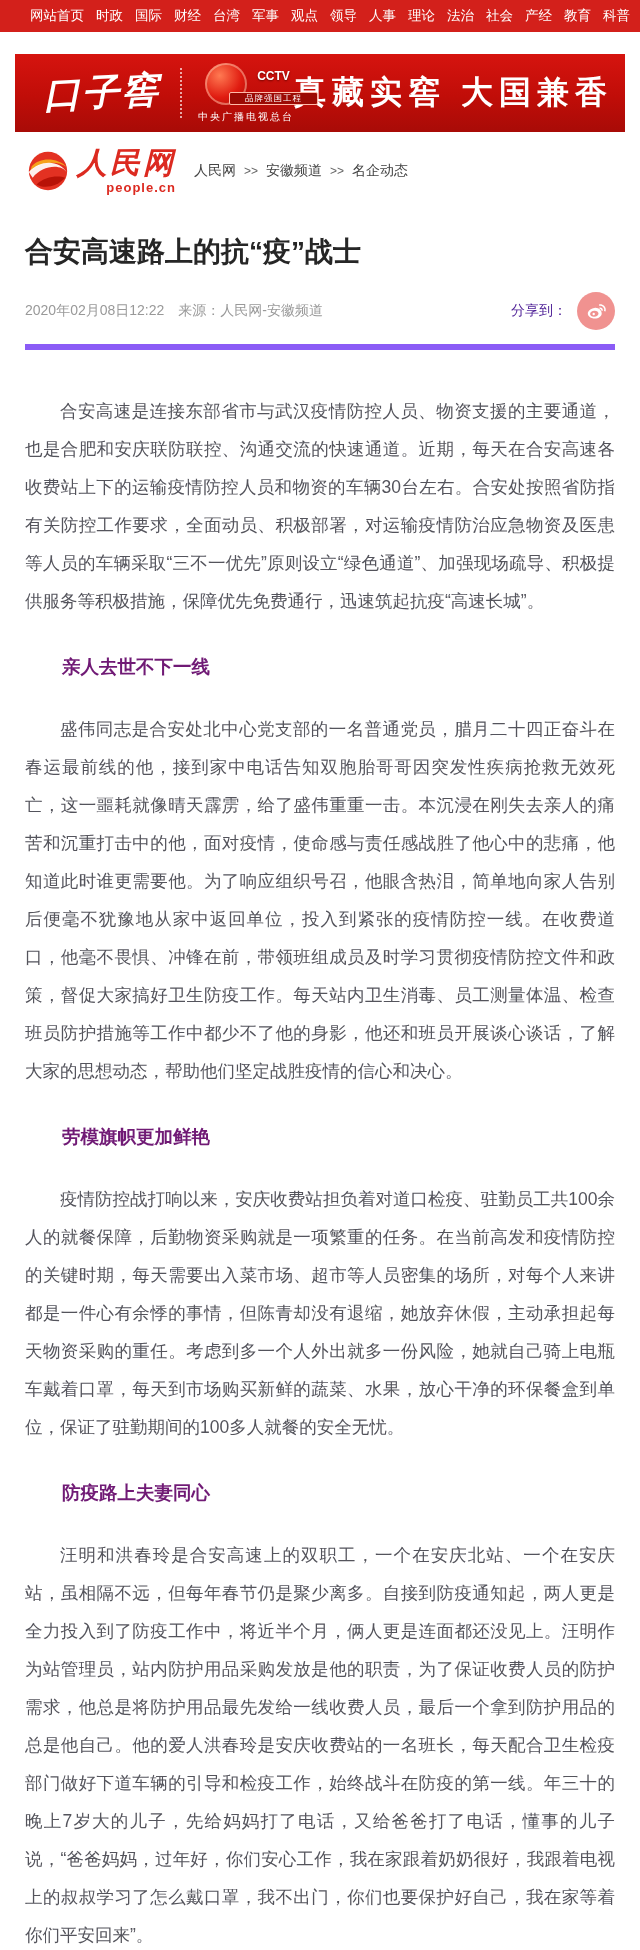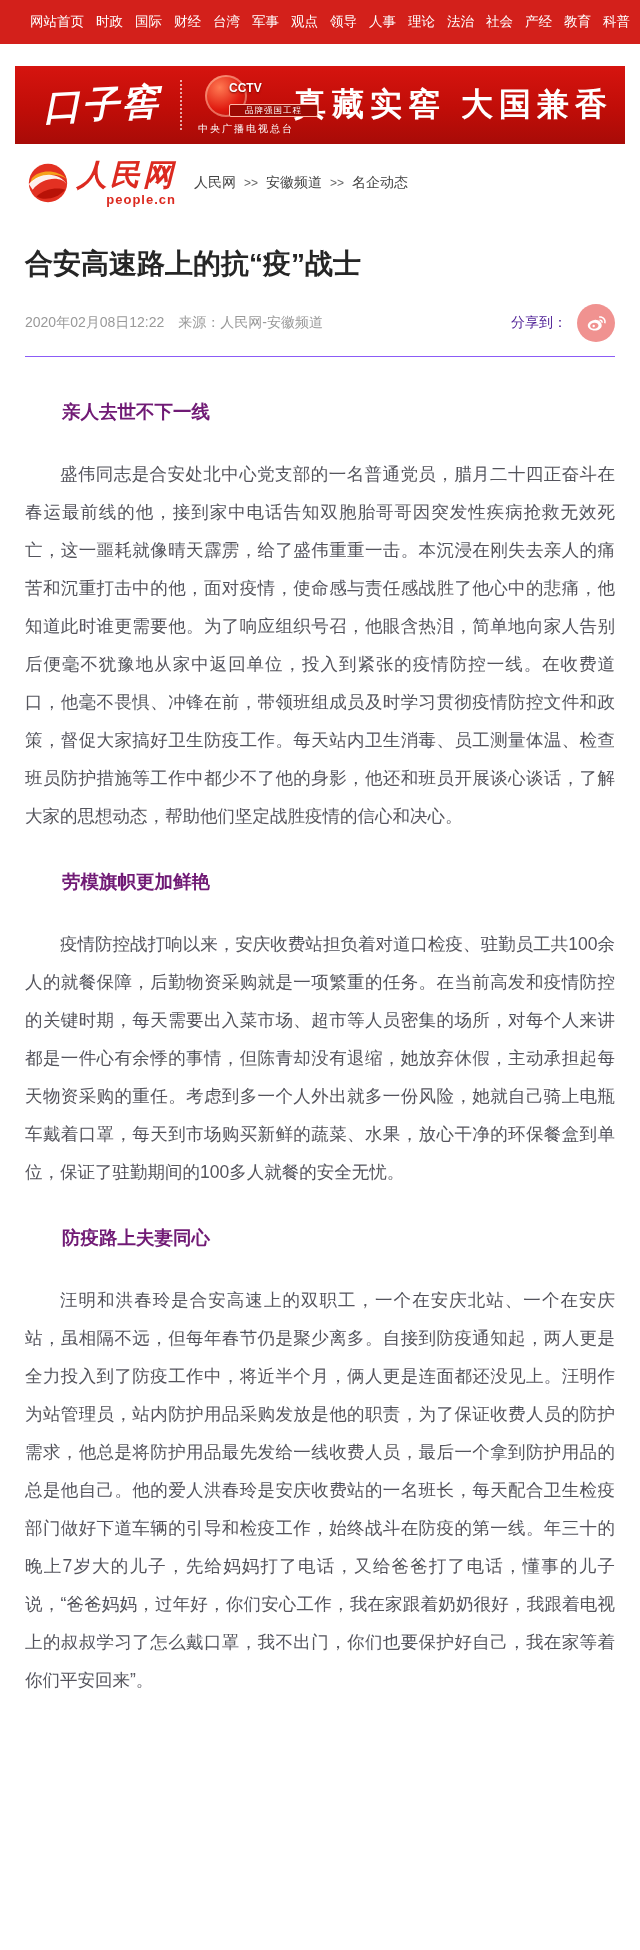--- a/index.html
+++ b/index.html
@@ -1,55 +1,55 @@
 <!DOCTYPE html>
 <html><head>
 <meta charset="utf-8">
 <style>
   html,body{margin:0;padding:0;background:#fff;}
   body{width:640px;font-family:"Liberation Sans","DejaVu Sans",sans-serif;color:#333;overflow-x:hidden;}
 
   
-  .top-nav{background:#d3201b;height:44px;display:flex;align-items:center;
+  .top-nav{background:#d3201b;height:32px;display:flex;align-items:center;
     padding:0 0 0 30px;overflow:hidden;white-space:nowrap;}
   .nav-link{color:#fff;font-size:13.5px;margin-right:12px;text-decoration:none;flex:none;}
 
   
   .banner{margin:22px 15px 0;height:78px;background:linear-gradient(180deg,#d6140f 0%,#c00d08 55%,#a80b07 100%);
     display:flex;align-items:center;padding:0 22px 0 28px;box-sizing:border-box;}
   .banner-brand{color:#fff;font-size:37px;font-weight:900;font-style:italic;
     font-family:"Liberation Serif","DejaVu Serif",serif;transform:rotate(-3deg);letter-spacing:2px;white-space:nowrap;}
   .banner-divider{border-left:2px dotted rgba(255,255,255,.65);height:50px;margin:0 16px 0 20px;}
   .cctv-block{display:flex;flex-direction:column;align-items:center;flex:none;}
   .cctv-emblem{position:relative;width:86px;height:44px;}
   .cctv-circle{position:absolute;left:2px;top:0;width:42px;height:42px;border-radius:50%;
     background:radial-gradient(circle at 35% 30%,#ff7a52,#e01b10 55%,#a50a04);
     box-shadow:inset 0 0 0 2px rgba(255,214,190,.45);}
-  .cctv-texts{position:absolute;left:26px;top:7px;display:flex;flex-direction:column;align-items:flex-start;}
+  .cctv-texts{position:absolute;left:26px;top:7px;display:flex;flex-direction:column;align-items:center;}
   .cctv-label{color:#fff;font-weight:bold;font-size:12px;line-height:12px;text-shadow:0 1px 2px #700400;}
   .cctv-program{margin-top:10px;font-size:8.5px;color:#fff;background:#9c0a04;border:1px solid #ffb9a8;
     border-radius:2px;padding:0 15px;line-height:11px;letter-spacing:1px;white-space:nowrap;}
   .cctv-org{font-size:10px;color:#fff;letter-spacing:2px;margin-top:3px;white-space:nowrap;}
   .banner-slogan{color:#fff;font-size:32px;font-weight:bold;letter-spacing:6px;margin-left:auto;white-space:nowrap;}
 
   
   .site-header{display:flex;align-items:center;padding:16px 25px 8px;text-align:right;}
   .logo{display:flex;align-items:center;gap:6px;flex:none;}
   .logo-texts{display:flex;flex-direction:column;line-height:1;}
   .logo-cn{color:#dc2a20;font-size:30px;font-weight:900;font-family:"Liberation Serif","DejaVu Serif",serif;
     letter-spacing:3px;font-style:italic;}
   .logo-en{color:#dc2a20;font-size:13px;font-weight:bold;margin-top:3px;letter-spacing:1px;}
   .breadcrumb{margin-left:18px;font-size:14px;color:#444;display:flex;align-items:center;gap:8px;white-space:nowrap;}
   .crumb-link{color:#444;text-decoration:none;cursor:pointer;}
   .crumb-sep{color:#666;font-size:12px;}
 
   
   .article-title{margin:32px 25px 0;font-size:28px;font-weight:bold;color:#262626;line-height:1.3;}
   .article-meta{display:flex;align-items:center;margin:22px 25px 0;padding-bottom:14px;
-    border-bottom:1px solid #8b5cf6;font-size:14px;color:#999;}
+    border-bottom:6px solid #8b5cf6;font-size:14px;color:#999;}
   .meta-date{flex:none;}
   .meta-source{margin-left:14px;flex:none;}
   .share{margin-left:auto;display:flex;align-items:center;gap:10px;}
   .share-label{color:#4c1d95;font-size:14px;}
   .weibo-btn{width:38px;height:38px;border-radius:50%;background:#f09290;display:flex;
     align-items:center;justify-content:center;border:none;cursor:pointer;padding:0;}
   .weibo-btn svg{width:24px;height:24px;display:block;}
 
   .article-body{margin:42px 25px 0;padding-bottom:36px;}
   .body-paragraph{font-size:17.5px;color:#54545c;line-height:38px;text-align:justify;
@@ -130,19 +130,20 @@
         <path fill="#fff" d="M10.5 8.9c-3.7.4-6.7 2.9-6.7 5.6 0 2.8 3.1 5 6.9 5 4 0 7-2.3 7-5.1 0-2.7-3-6-7.2-5.5zm-.2 8.9c-2.3.2-4.2-1-4.2-2.7 0-1.7 1.9-3.1 4.2-3.3 2.3-.2 4.2 1.1 4.2 2.7 0 1.8-1.9 3.1-4.2 3.3z"></path>
         <circle cx="9.7" cy="15" r="1.2" fill="#fff"></circle>
         <path fill="#fff" d="M15 5.4c1.9-.4 3.9.2 5.3 1.7 1.4 1.5 1.8 3.5 1.2 5.3l-1.5-.5c.5-1.3.2-2.8-.9-3.9-1-1.1-2.5-1.5-3.8-1.1L15 5.4z"></path>
         <path fill="#fff" d="M15.4 8.5c1-.2 2 .1 2.7.8.7.8.9 1.8.5 2.7l-1.4-.4c.2-.4.1-.9-.3-1.2-.3-.4-.8-.5-1.2-.5l-.3-1.4z"></path>
       </svg>
     </button>
   </span>
 </div>
 
 <article class="article-body">
+    <p class="body-paragraph">合安高速是连接东部省市与武汉疫情防控人员、物资支援的主要通道，也是合肥和安庆联防联控、沟通交流的快速通道。近期，每天在合安高速各收费站上下的运输疫情防控人员和物资的车辆30台左右。合安处按照省防指有关防控工作要求，全面动员、积极部署，对运输疫情防治应急物资及医患等人员的车辆采取“三不一优先”原则设立“绿色通道”、加强现场疏导、积极提供服务等积极措施，保障优先免费通行，迅速筑起抗疫“高速长城”。</p>
     <h2 class="section-heading">亲人去世不下一线</h2>
     <p class="body-paragraph">盛伟同志是合安处北中心党支部的一名普通党员，腊月二十四正奋斗在春运最前线的他，接到家中电话告知双胞胎哥哥因突发性疾病抢救无效死亡，这一噩耗就像晴天霹雳，给了盛伟重重一击。本沉浸在刚失去亲人的痛苦和沉重打击中的他，面对疫情，使命感与责任感战胜了他心中的悲痛，他知道此时谁更需要他。为了响应组织号召，他眼含热泪，简单地向家人告别后便毫不犹豫地从家中返回单位，投入到紧张的疫情防控一线。在收费道口，他毫不畏惧、冲锋在前，带领班组成员及时学习贯彻疫情防控文件和政策，督促大家搞好卫生防疫工作。每天站内卫生消毒、员工测量体温、检查班员防护措施等工作中都少不了他的身影，他还和班员开展谈心谈话，了解大家的思想动态，帮助他们坚定战胜疫情的信心和决心。</p>
     <h2 class="section-heading">劳模旗帜更加鲜艳</h2>
     <p class="body-paragraph">疫情防控战打响以来，安庆收费站担负着对道口检疫、驻勤员工共100余人的就餐保障，后勤物资采购就是一项繁重的任务。在当前高发和疫情防控的关键时期，每天需要出入菜市场、超市等人员密集的场所，对每个人来讲都是一件心有余悸的事情，但陈青却没有退缩，她放弃休假，主动承担起每天物资采购的重任。考虑到多一个人外出就多一份风险，她就自己骑上电瓶车戴着口罩，每天到市场购买新鲜的蔬菜、水果，放心干净的环保餐盒到单位，保证了驻勤期间的100多人就餐的安全无忧。</p>
     <h2 class="section-heading">防疫路上夫妻同心</h2>
     <p class="body-paragraph">汪明和洪春玲是合安高速上的双职工，一个在安庆北站、一个在安庆站，虽相隔不远，但每年春节仍是聚少离多。自接到防疫通知起，两人更是全力投入到了防疫工作中，将近半个月，俩人更是连面都还没见上。汪明作为站管理员，站内防护用品采购发放是他的职责，为了保证收费人员的防护需求，他总是将防护用品最先发给一线收费人员，最后一个拿到防护用品的总是他自己。他的爱人洪春玲是安庆收费站的一名班长，每天配合卫生检疫部门做好下道车辆的引导和检疫工作，始终战斗在防疫的第一线。年三十的晚上7岁大的儿子，先给妈妈打了电话，又给爸爸打了电话，懂事的儿子说，“爸爸妈妈，过年好，你们安心工作，我在家跟着奶奶很好，我跟着电视上的叔叔学习了怎么戴口罩，我不出门，你们也要保护好自己，我在家等着你们平安回来”。</p>
   </article>
 
 </body></html>

